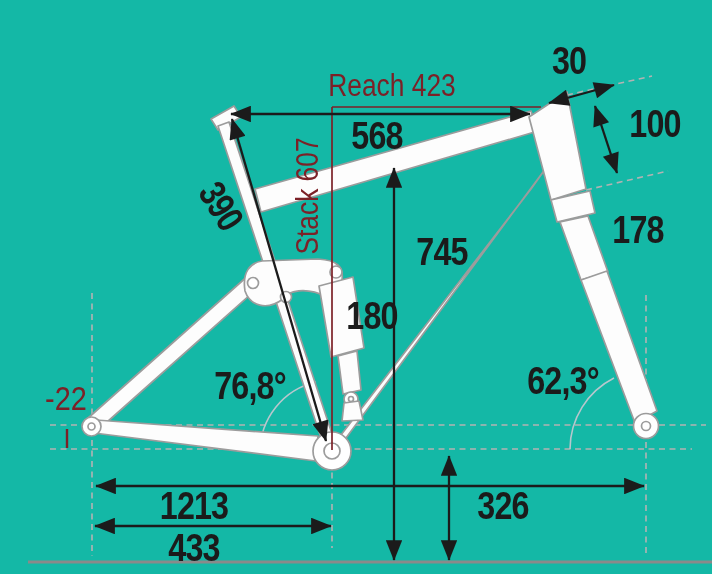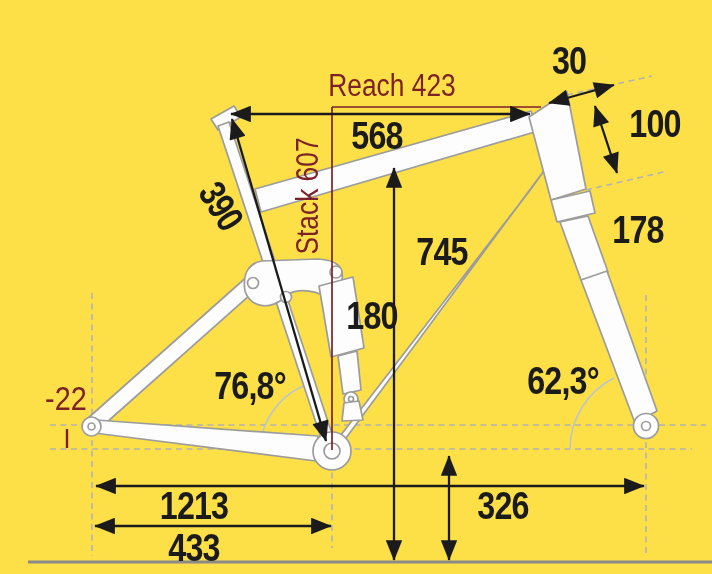--- a/index.html
+++ b/index.html
@@ -1,17 +1,17 @@
 <!DOCTYPE html>
 <html><head>
 <meta charset="utf-8">
 <style>
   html,body{margin:0;padding:0;background:#fff;}
   .stage{
-    position:relative;width:712px;height:574px;background:#fde047;overflow:hidden;
+    position:relative;width:712px;height:574px;background:#14b8a6;overflow:hidden;
     font-family:"Liberation Sans",sans-serif;
   }
   .stage svg{position:absolute;left:0;top:0;}
   .lbl{
     position:absolute;white-space:nowrap;color:#1b1b1b;font-weight:700;
     font-size:38px;letter-spacing:-1px;line-height:1;
     transform:translate(-50%,-50%) scaleX(.85);
     font-family:"Liberation Sans",sans-serif;
   }
   .lbl.red{color:#7c2127;font-weight:400;font-size:31px;letter-spacing:0;}

